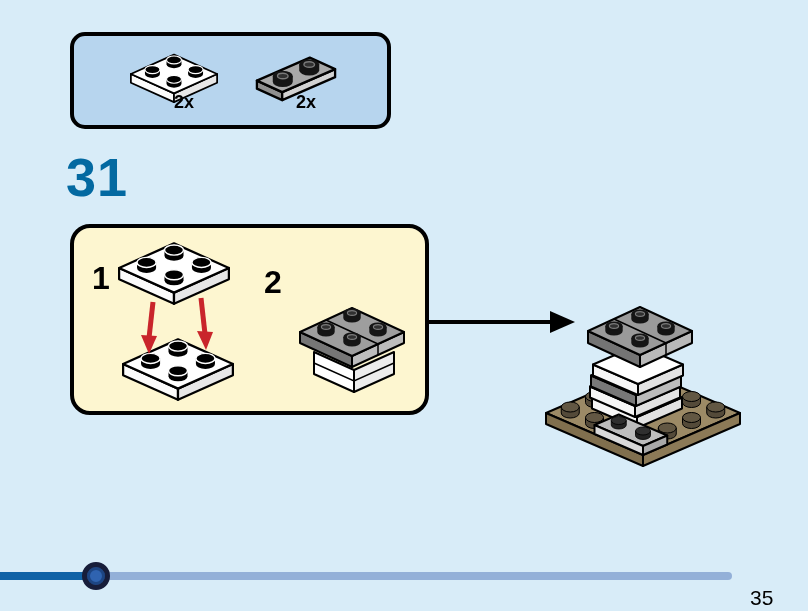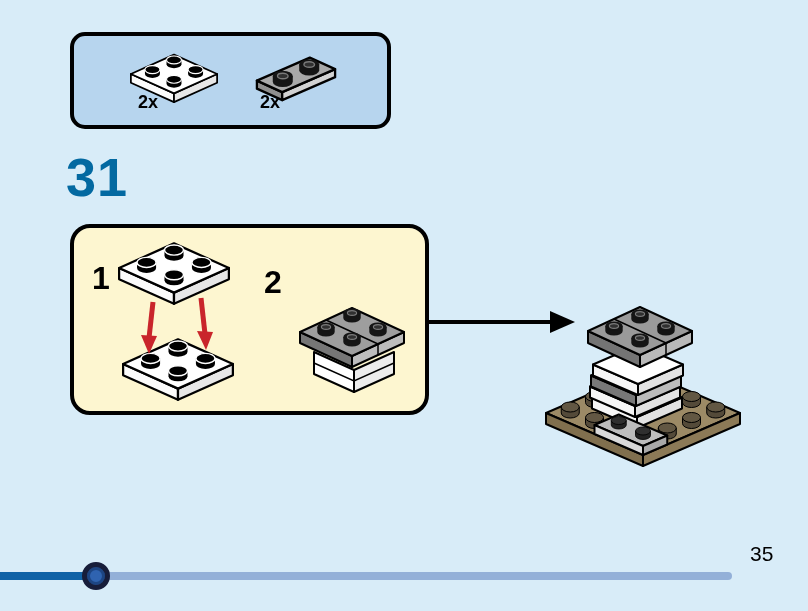--- a/index.html
+++ b/index.html
@@ -10,21 +10,21 @@
   }
   .abs{position:absolute;}
 
   
   .parts-panel{
     left:70px;top:32px;width:321px;height:97px;
     background:#b7d5ee;border:4px solid #000;border-radius:15px;
     box-sizing:border-box;
   }
   .part-count{
-    position:absolute;font-size:18px;font-weight:bold;color:#000;
+    position:absolute;font-size:18px;font-weight:bold;color:#000;margin-left:36px;
   }
 
   
   .step-number{
     left:66px;top:146px;font-size:54px;font-weight:bold;color:#0369a1;
     letter-spacing:1px;
   }
 
   
   .step-panel{
@@ -43,21 +43,21 @@
   .progress-rest{
     left:104px;top:572px;width:628px;height:8px;background:#93b0d8;
     border-radius:0 4px 4px 0;
   }
   .progress-knob{
     left:82px;top:562px;width:28px;height:28px;border-radius:50%;
     background:#2f63b0;border:5px solid #171d3a;box-sizing:border-box;
     box-shadow:inset 0 0 0 3px #1d4583;
   }
   .page-number{
-    left:750px;top:542px;font-size:21px;color:#000;
+    left:750px;top:586px;font-size:21px;color:#000;
   }
   svg{display:block;}
 </style>
 </head>
 <body>
 
 <svg width="0" height="0" style="position:absolute">
   <defs>
     <g id="studW">
       <path d="M -8.5,0 L -8.5,5 A 8.5,4.5 0 0 0 8.5,5 L 8.5,0" fill="#000"></path>

